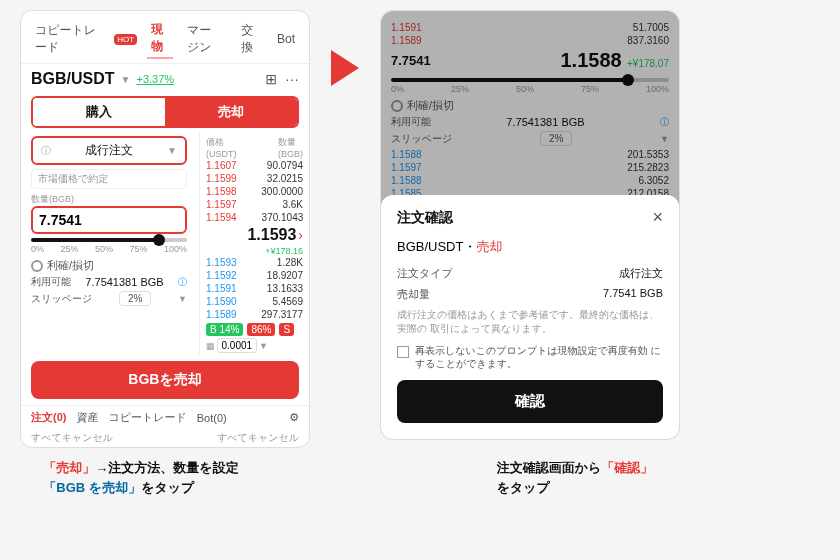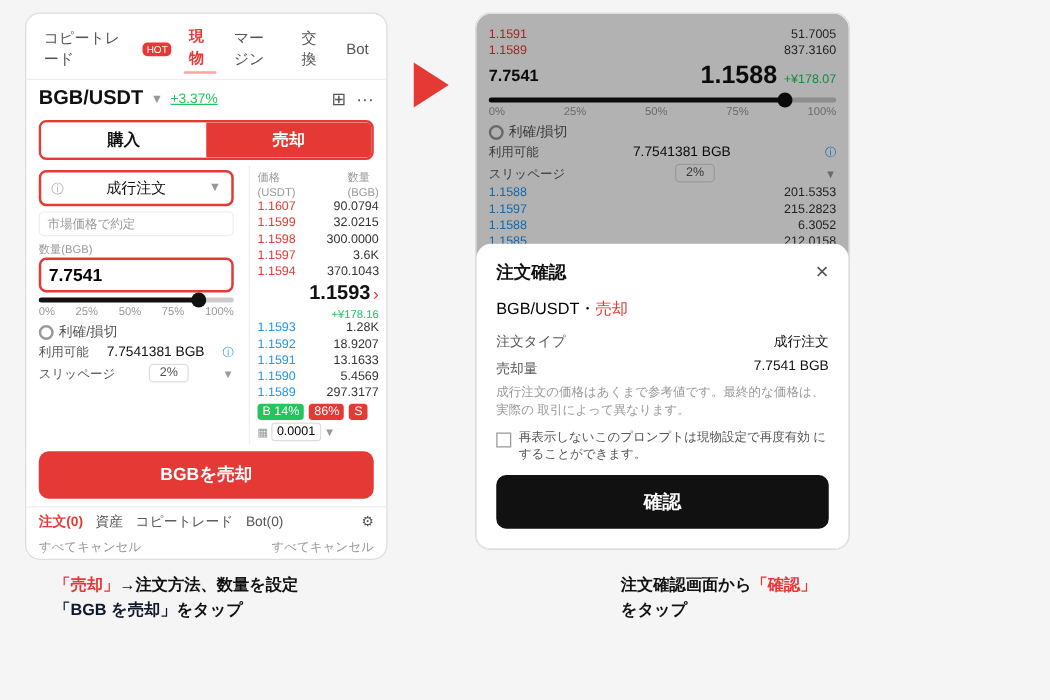--- a/index.html
+++ b/index.html
@@ -719,21 +719,21 @@
         </div>
         <button class="modal-confirm-btn">確認</button>
       </div>
     </div>
   </div>
 </div>
 
 <div class="bottom-caption">
   <div style="width:290px;">
     <div class="caption-text">
-      <span style="color:#e53935;">「売却」</span>→注文方法、数量を設定<br><span style="color:#0f172a;">「BGB を売却」</span>をタップ
+      <span style="color:#e53935;">「売却」</span>→注文方法、数量を設定<br><span style="color:#0369a1;">「BGB を売却」</span>をタップ
     </div>
   </div>
   <div style="width:50px;"></div>
   <div style="width:300px;">
     <div class="caption-text">
       注文確認画面から<span style="color:#e53935;text-align:right;">「確認」</span><br>をタップ
     </div>
   </div>
 </div>
 

